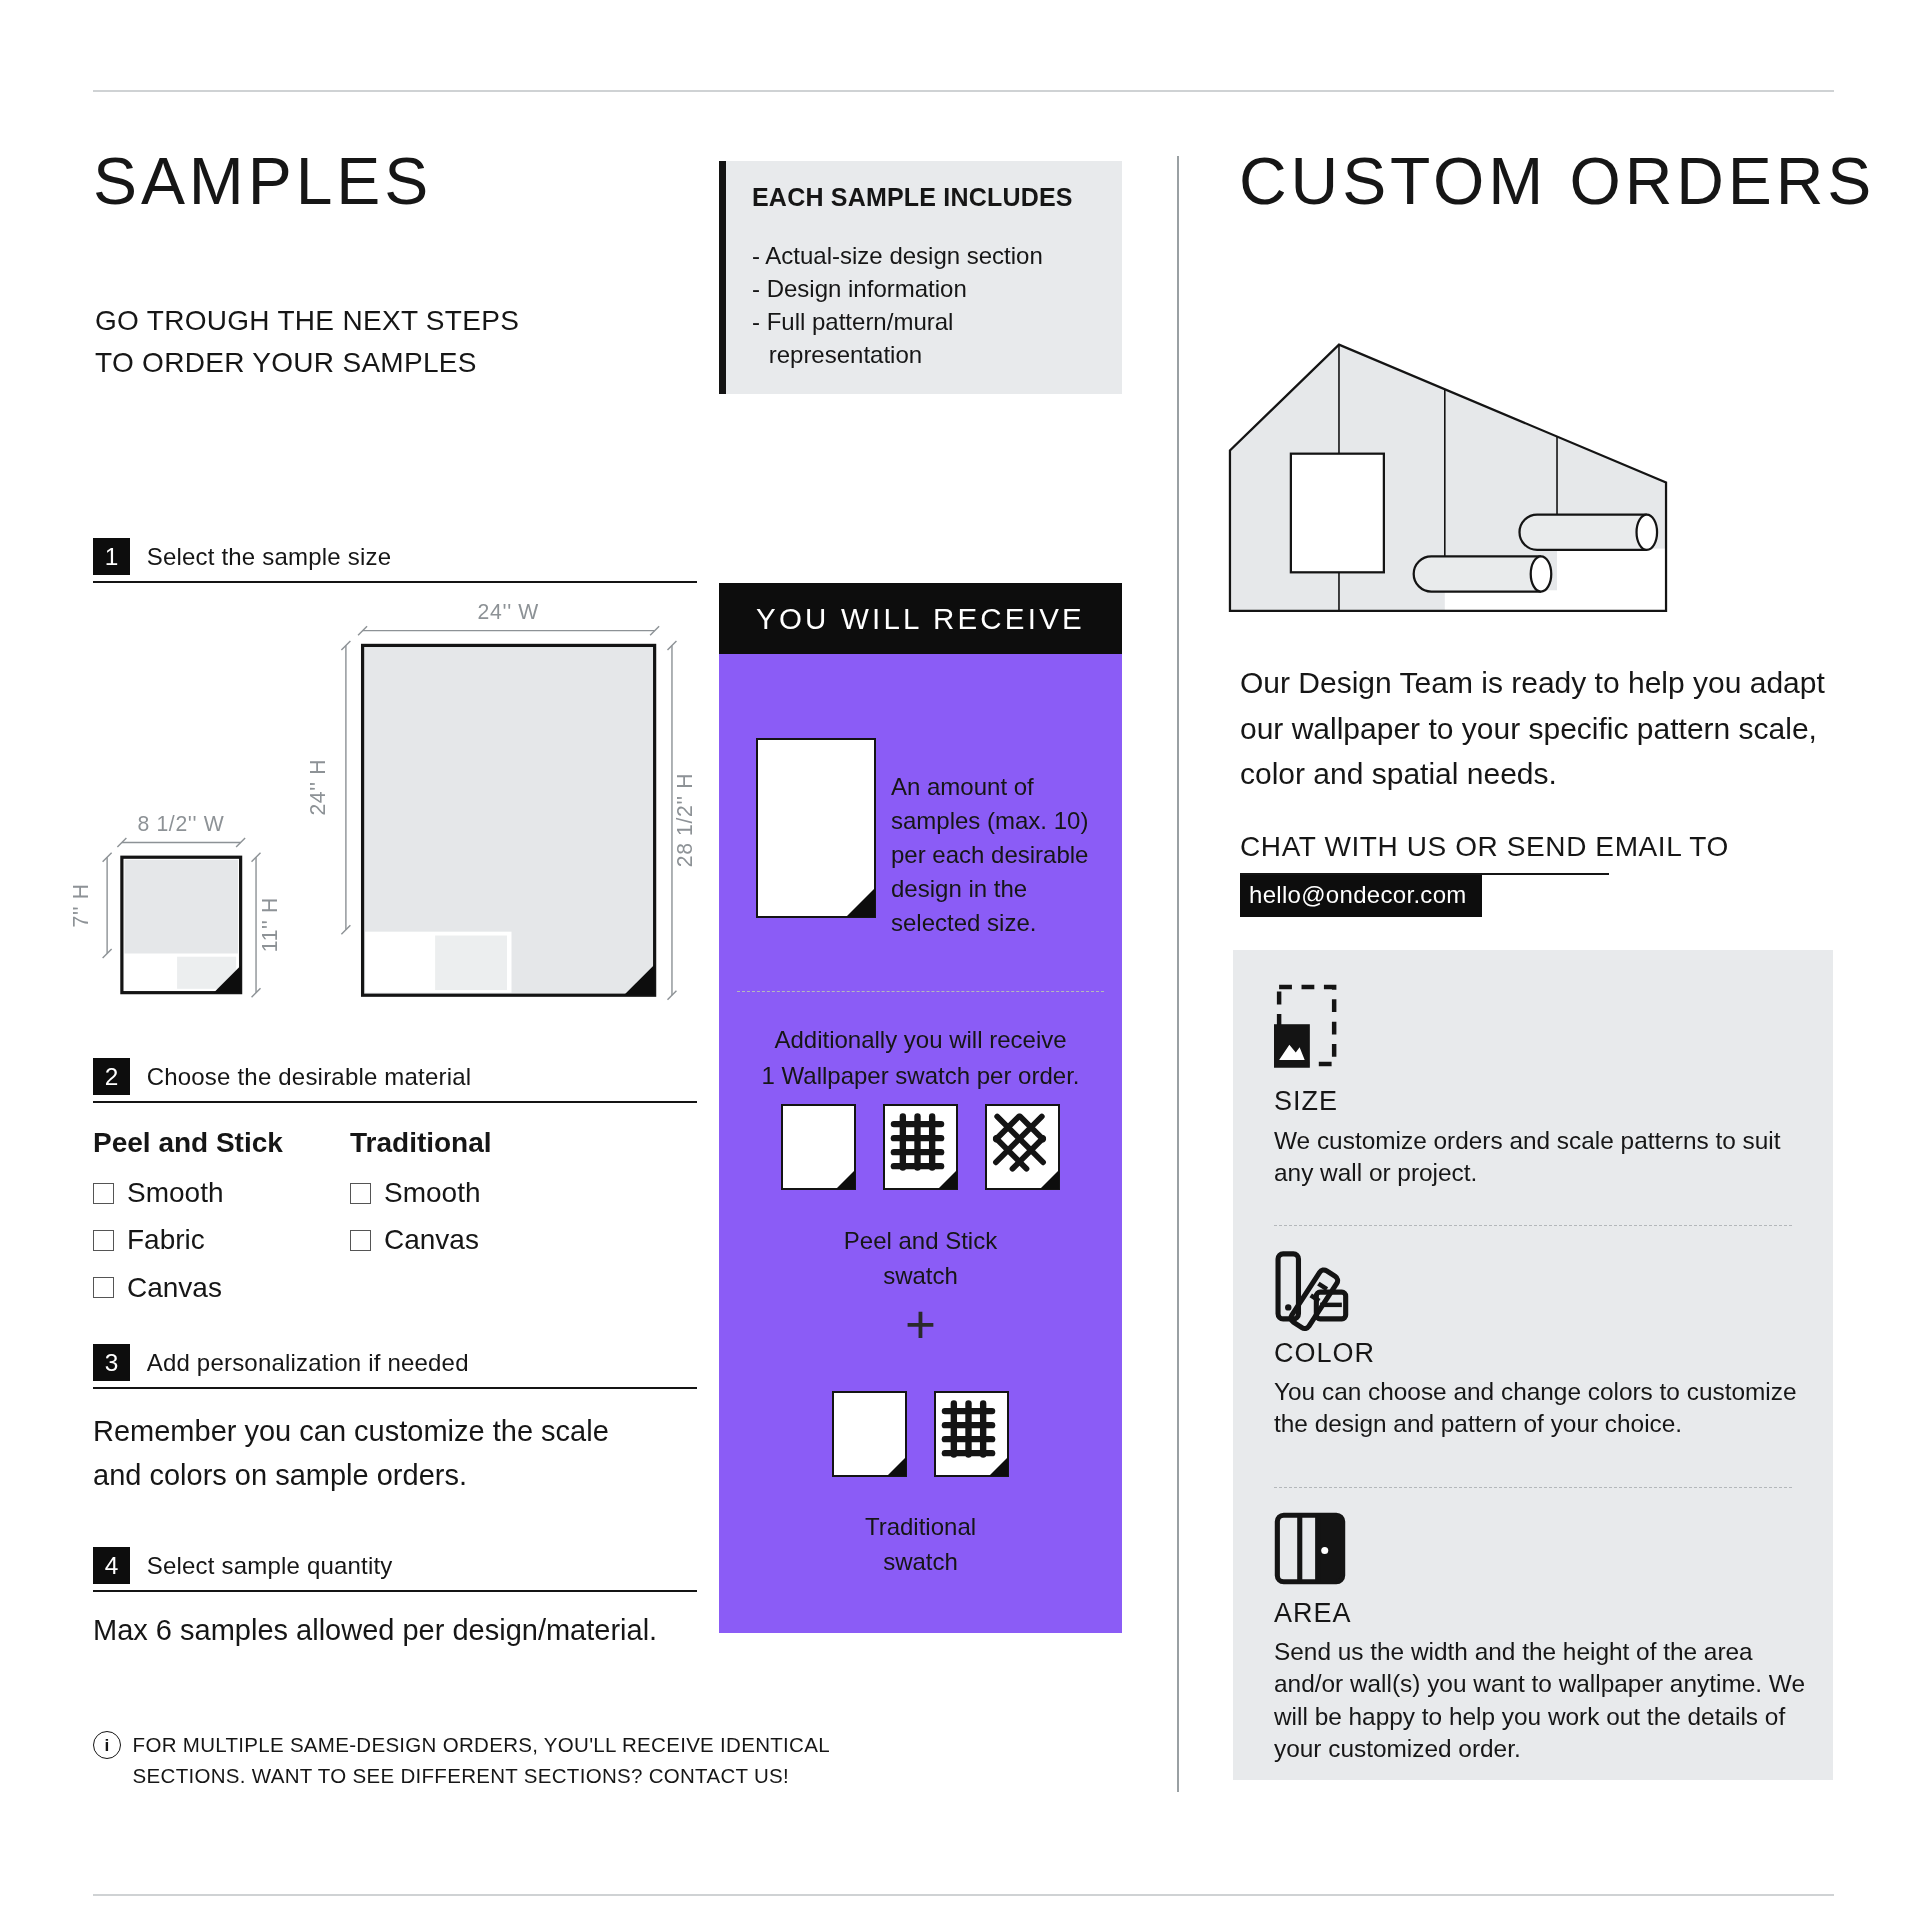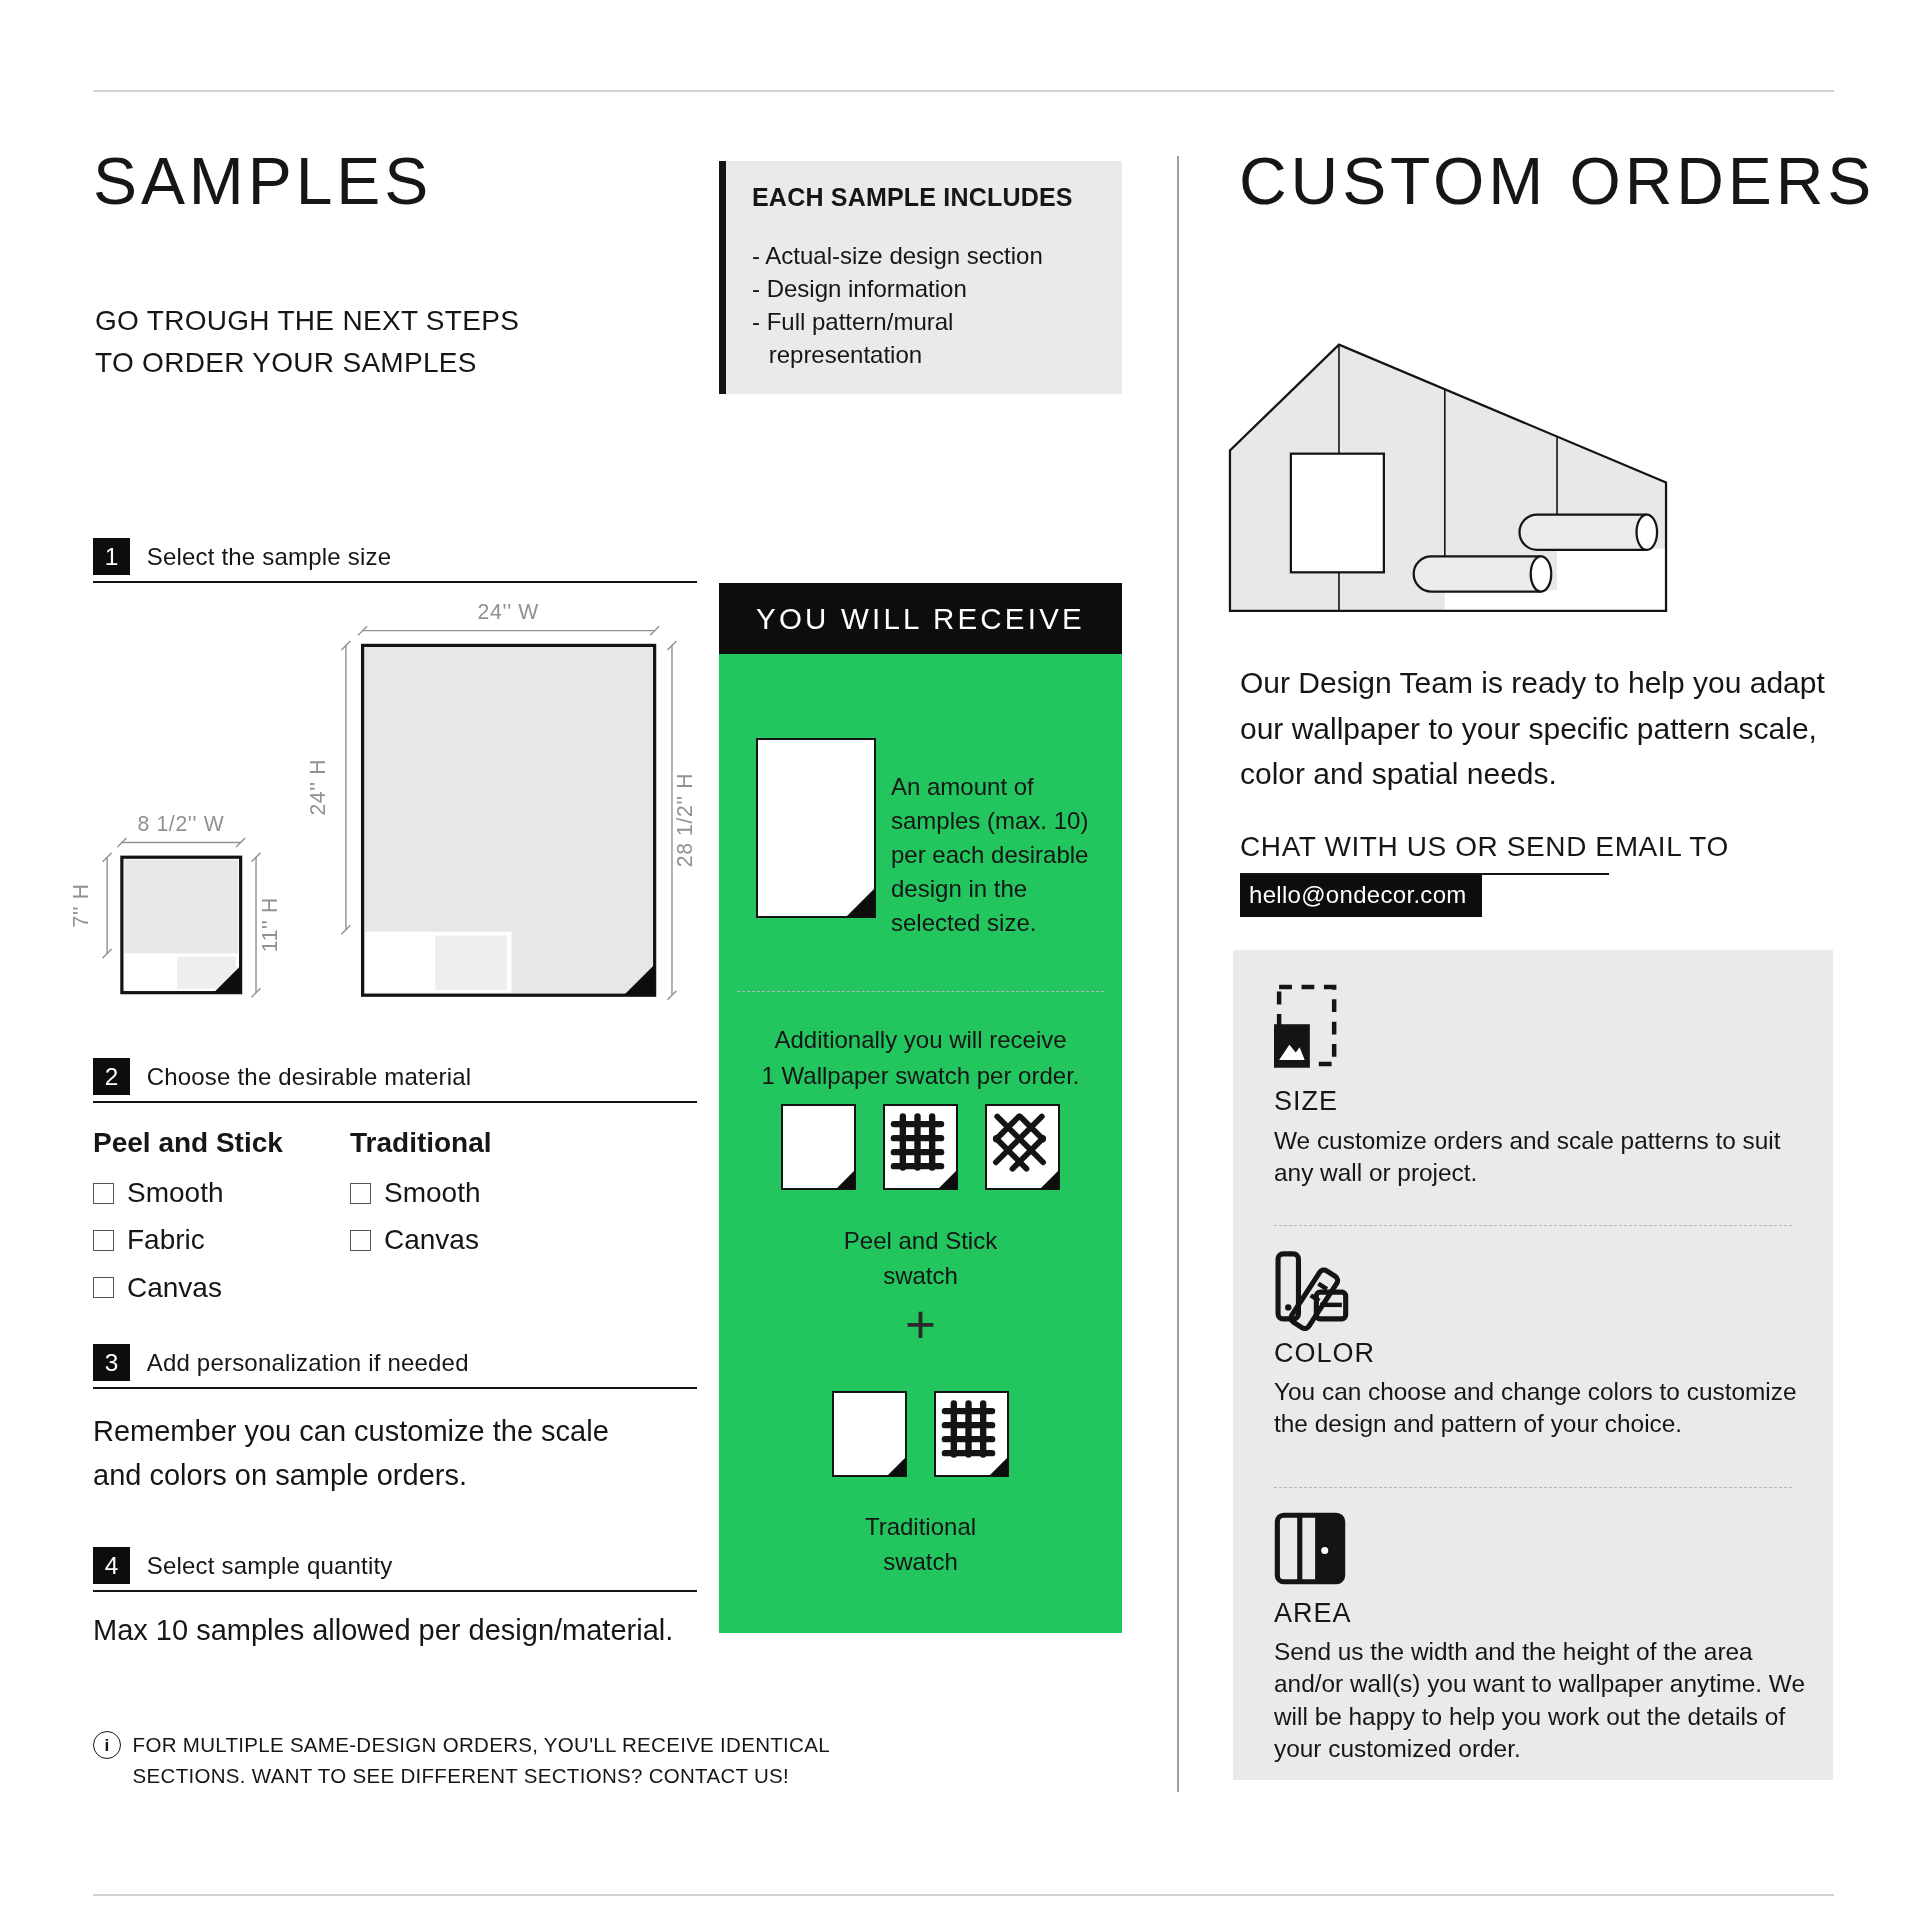--- a/index.html
+++ b/index.html
@@ -28,21 +28,21 @@
   .opt{display:flex;align-items:center;gap:13px;margin-bottom:15.4px;font-size:28px;}
   .cb{width:19px;height:19px;border:1.9px solid #555;flex:0 0 auto;background:#fff;}
 
   .para{font-size:29px;line-height:1.5;}
 
   .note{left:93px;top:1730px;display:flex;gap:11.6px;align-items:flex-start;}
   .note-icon{width:26px;height:26px;border:1.9px solid #141414;border-radius:50%;
     display:flex;align-items:center;justify-content:center;font-size:17.3px;font-weight:700;margin-top:1.3px;flex:0 0 auto;}
   .note-text{font-size:20.5px;line-height:1.5;letter-spacing:0.3px;}
 
-  .receive-panel{left:719px;top:583px;width:403px;height:1050px;background:#22c55e;}
+  .receive-panel{left:719px;top:583px;width:403px;height:1050px;background:#8b5cf6;}
   .receive-header{position:absolute;left:0;top:0;width:100%;height:71px;background:#0d0d0d;color:#fff;
     font-size:29.5px;letter-spacing:3.2px;display:flex;align-items:center;justify-content:center;}
   .sample-page{position:absolute;left:37px;top:155px;width:116px;height:176px;background:#fff;border:2.6px solid #141414;}
   .fold{position:absolute;right:-0.6px;bottom:-0.6px;width:0;height:0;border-style:solid;
     border-width:0 0 29.5px 29.5px;border-color:transparent transparent #0d0d0d transparent;}
   .fold-sm{border-width:0 0 19px 19px;}
   .receive-text{position:absolute;left:172px;top:187px;width:212px;font-size:24px;line-height:1.42;}
   .dashsep{border-top:1.9px dashed #b4b8bb;}
   .rp-dash{position:absolute;left:18px;right:18px;top:408px;}
   .rp-center{position:absolute;left:0;right:0;text-align:center;}
@@ -165,21 +165,21 @@
 <div class="step" style="top:1344px">
   <div class="badge">3</div>
   <div class="step-label">Add personalization if needed</div>
 </div>
 <div class="abs para" style="left:93px;top:1410px;width:565px">Remember you can customize the scale and colors on sample orders.</div>
 
 <div class="step" style="top:1547px">
   <div class="badge">4</div>
   <div class="step-label">Select sample quantity</div>
 </div>
-<div class="abs para" style="left:93px;top:1609px;width:629px">Max 10 samples allowed per design/material.</div>
+<div class="abs para" style="left:93px;top:1609px;width:629px">Max 6 samples allowed per design/material.</div>
 
 <div class="abs note">
   <div class="note-icon">i</div>
   <div class="note-text">
     <div>FOR MULTIPLE SAME-DESIGN ORDERS, YOU'LL RECEIVE IDENTICAL</div>
     <div>SECTIONS. WANT TO SEE DIFFERENT SECTIONS? CONTACT US!</div>
   </div>
 </div>
 
 <div class="abs receive-panel">

